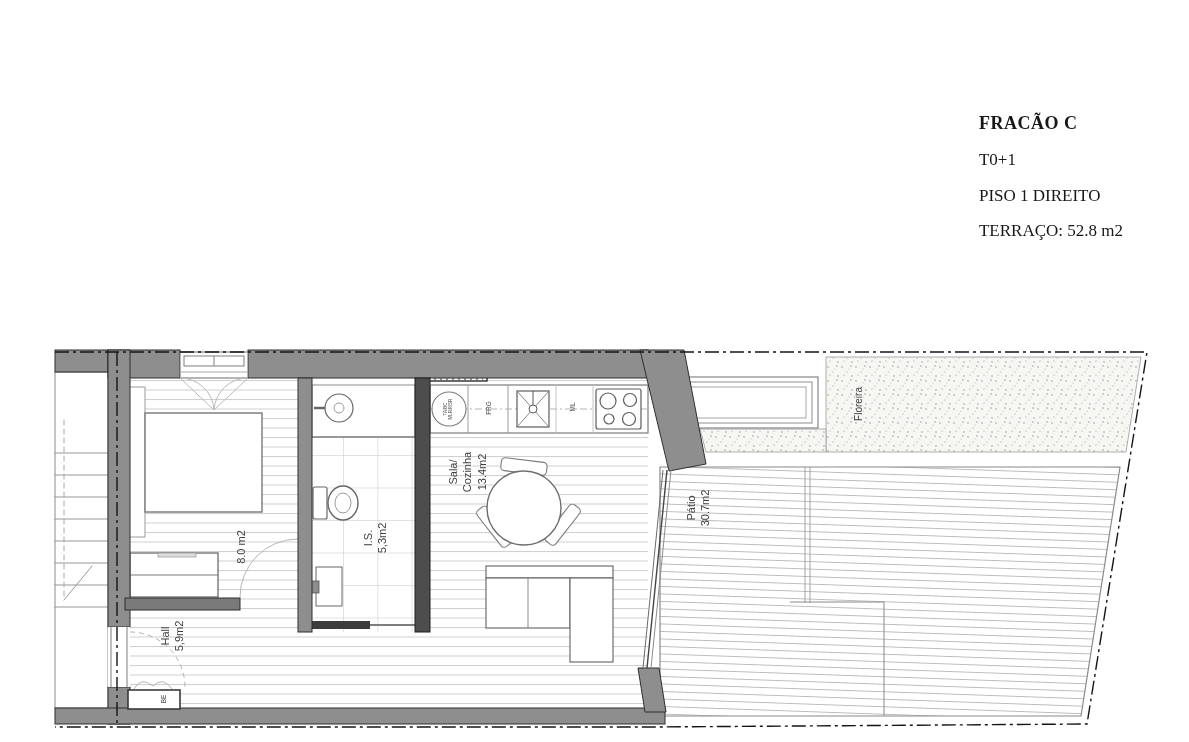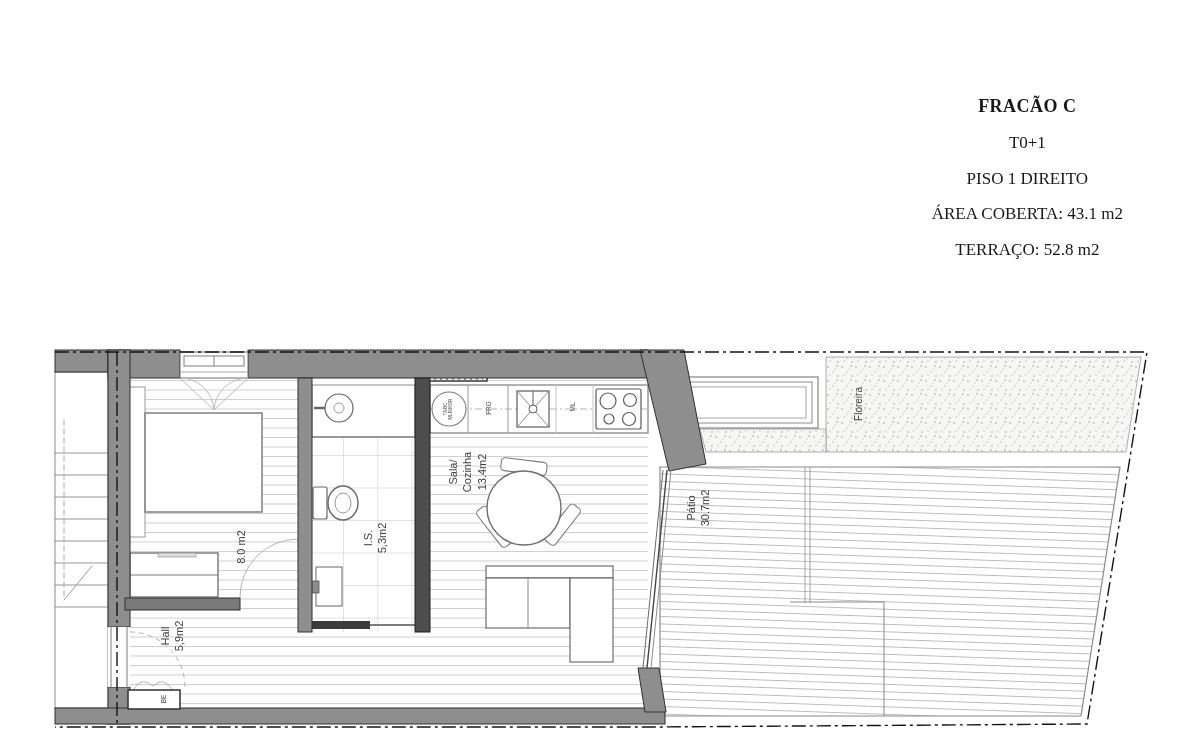--- a/index.html
+++ b/index.html
@@ -1,19 +1,19 @@
 <!DOCTYPE html>
 <html><head>
 <meta charset="utf-8">
 <style>
   html,body{margin:0;padding:0;background:#fff;}
   .page{position:relative;width:1189px;height:742px;background:#ffffff;overflow:hidden;
         font-family:"Liberation Sans",sans-serif;}
   
-  .header{position:absolute;top:88px;right:66px;text-align:center;
+  .header{position:absolute;top:105px;right:66px;text-align:left;
           font-family:"Liberation Serif",serif;color:#171717;}
   .header .title{font-weight:bold;font-size:18px;line-height:37px;letter-spacing:.5px;}
   .header .line{font-size:17px;line-height:35.5px;}
   
   .plan-svg{position:absolute;left:0;top:0;}
   .plan-label{position:absolute;transform:translate(-50%,-50%) rotate(-90deg);
               transform-origin:center center;white-space:nowrap;text-align:center;
               color:#3f3f3f;line-height:1.3;}
   .plan-label.room{font-size:11px;}
   .plan-label.mid{font-size:10px;}
@@ -22,21 +22,20 @@
 </style>
 </head>
 <body>
 
 <div class="page">
 
   <div class="header">
     <div class="title">FRACÃO C</div>
     <div class="line">T0+1</div>
     <div class="line">PISO 1 DIREITO</div>
-    <div class="line">ÁREA COBERTA: 43.1 m2</div>
     <div class="line">TERRAÇO: 52.8 m2</div>
   </div>
 
   <svg class="plan-svg" width="1189" height="742" viewBox="0 0 1189 742">
     <defs>
       <pattern id="wood" width="10" height="9.5" patternUnits="userSpaceOnUse">
         <rect width="10" height="9.5" fill="#ffffff"></rect>
         <line x1="0" y1="0.5" x2="10" y2="0.5" stroke="#cfcfcf" stroke-width="1"></line>
       </pattern>
       <pattern id="deck" width="12" height="7.5" patternUnits="userSpaceOnUse" patternTransform="rotate(2)">

